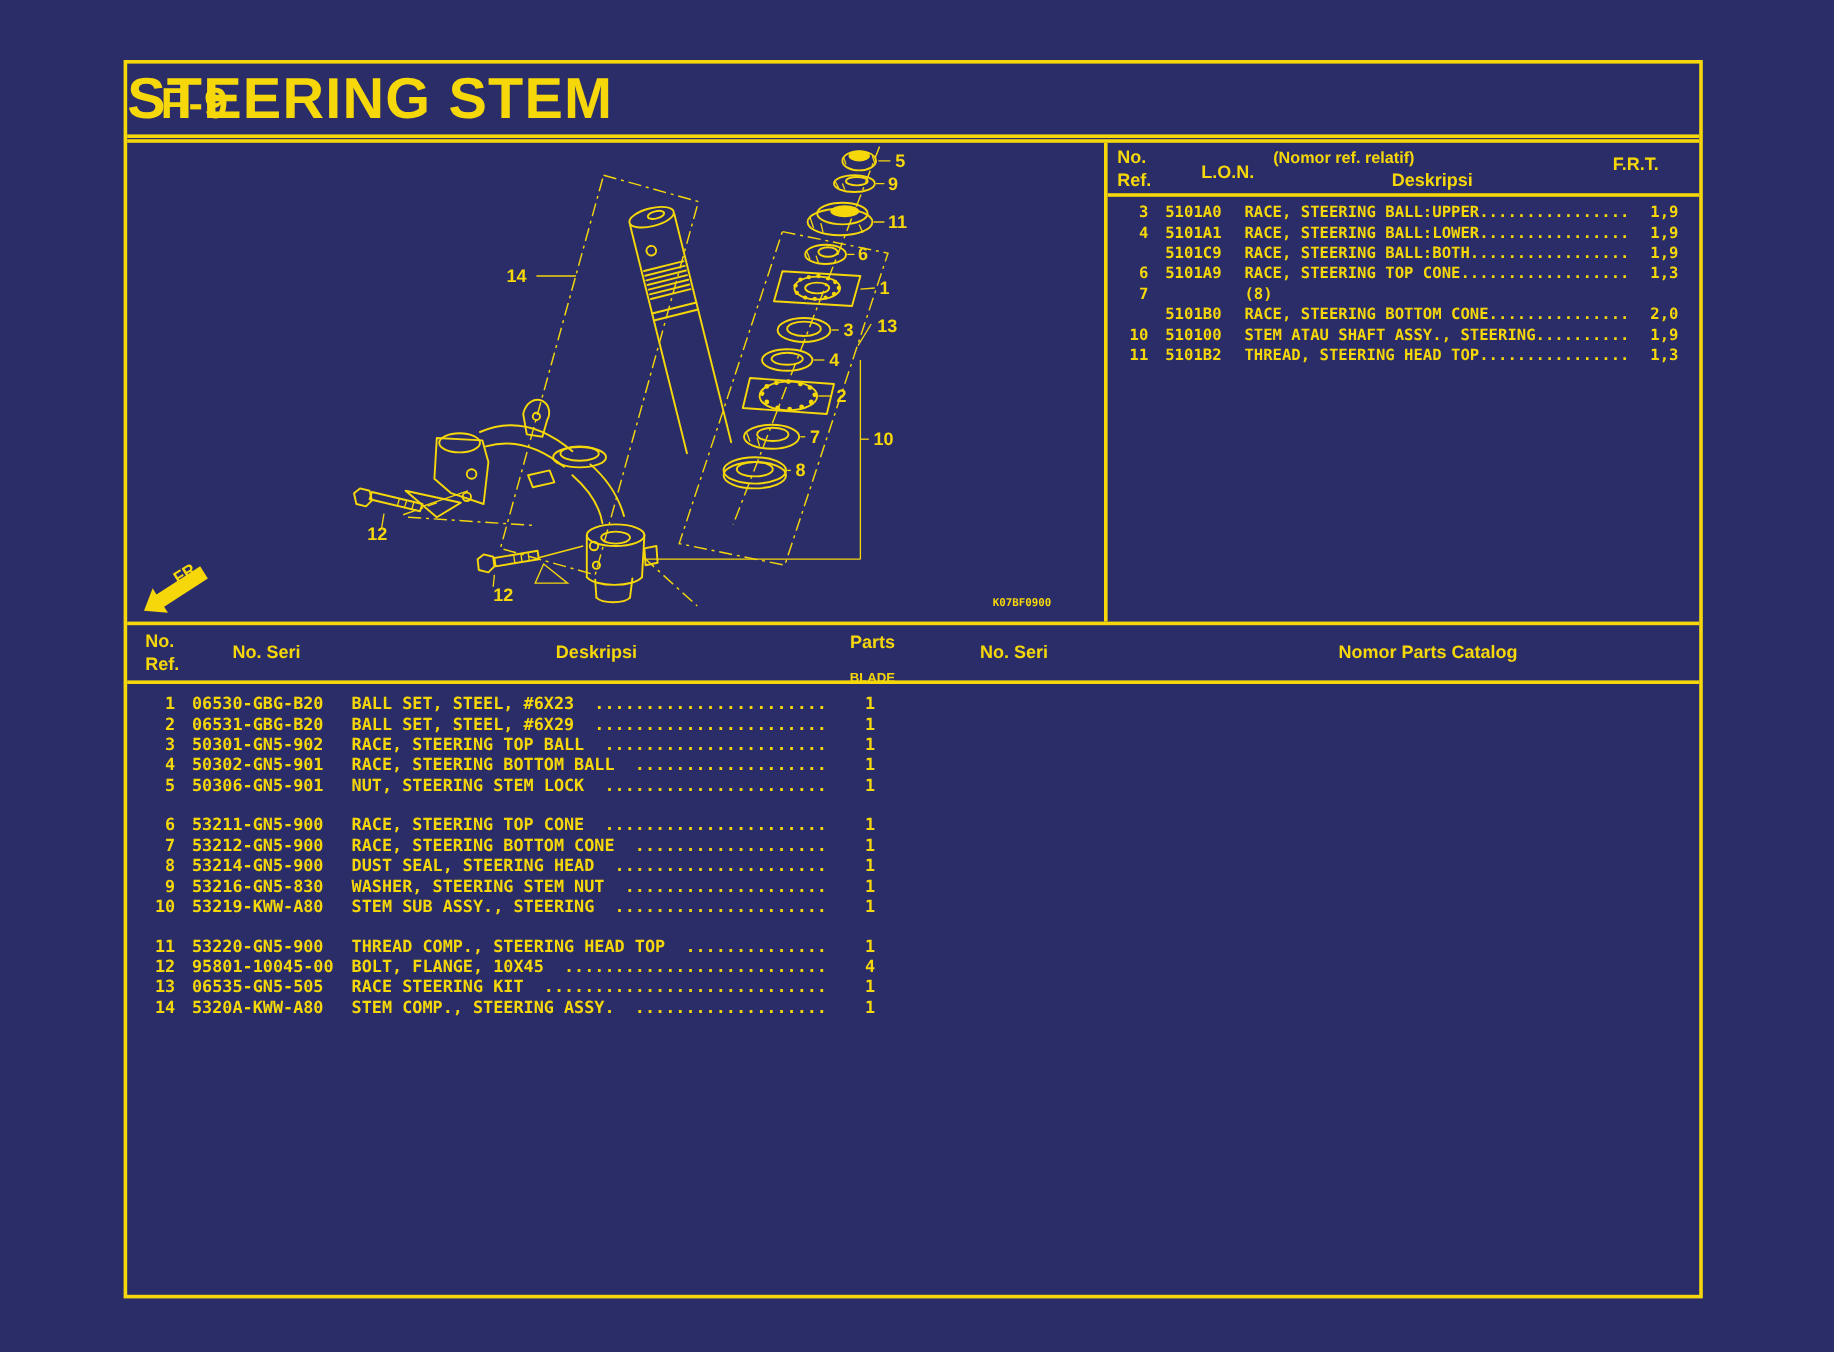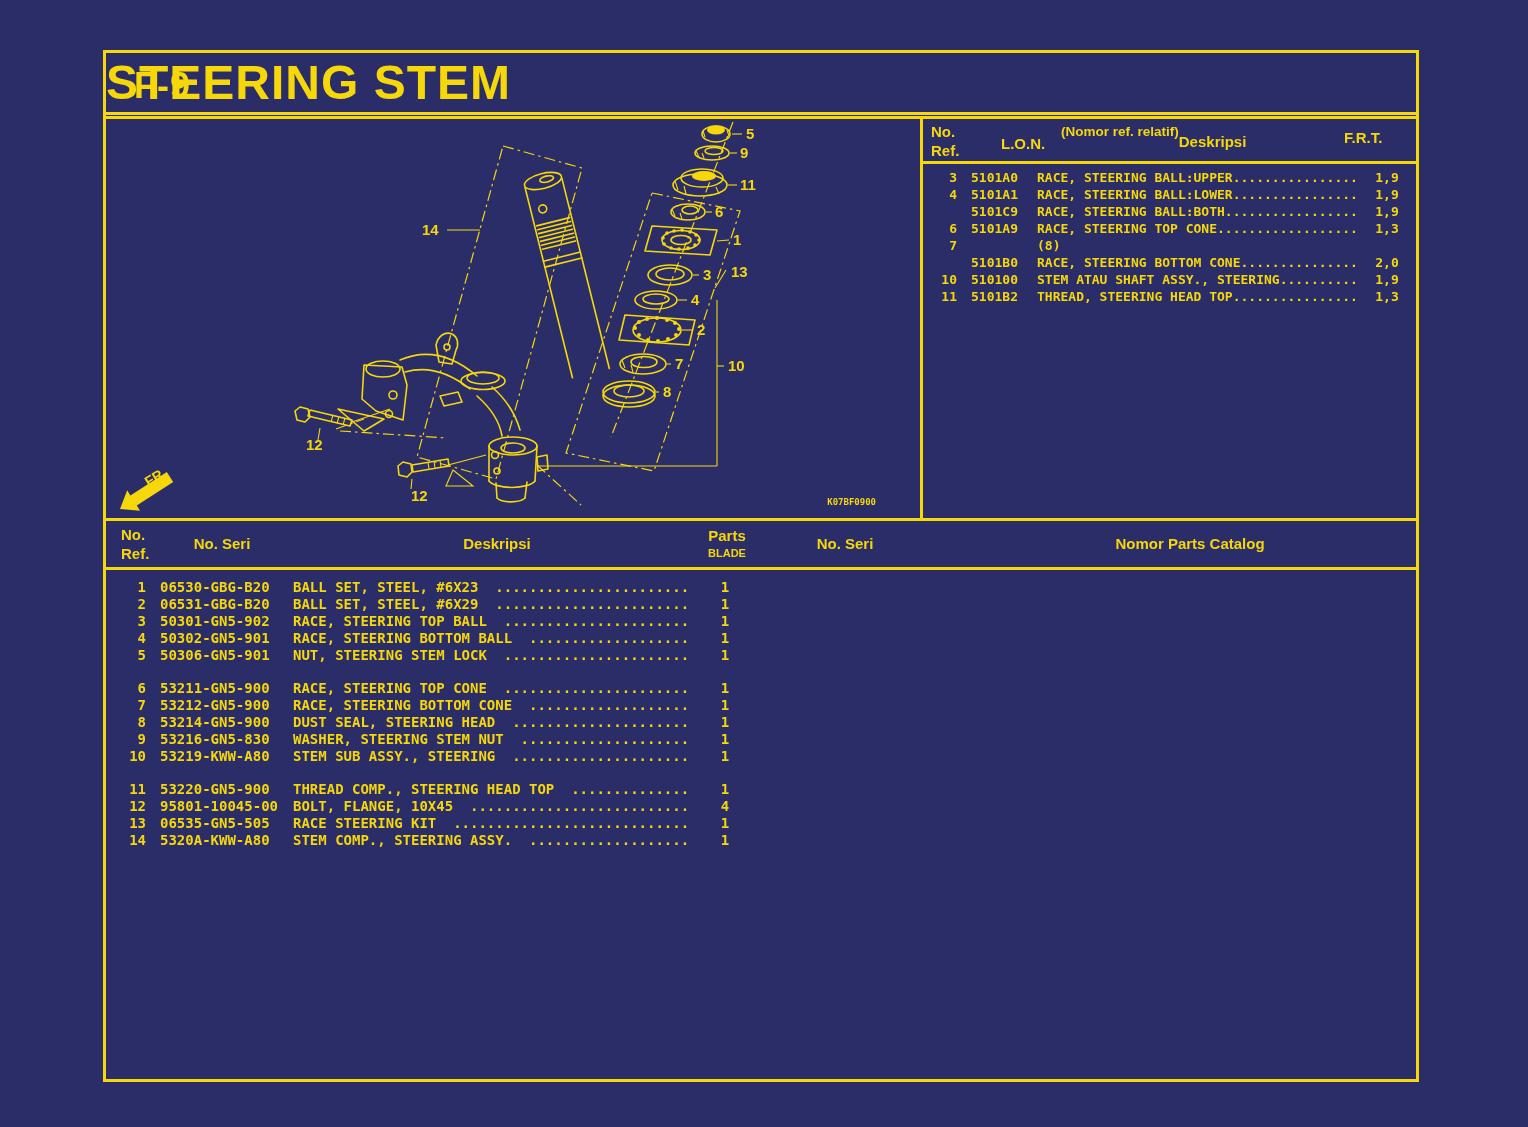--- a/index.html
+++ b/index.html
@@ -37,37 +37,37 @@
   .diagram svg{position:absolute;inset:0;}
   .vline{width:3px;background:var(--yl);flex:none;}
   .frt{flex:1;display:flex;flex-direction:column;}
   .frt-header{
     height:45px;border-bottom:3px solid var(--yl);
     display:grid;grid-template-columns:42px 70px 1fr 64px;
     padding:3px 8px 0 8px;font-weight:bold;font-size:15px;line-height:19px;
   }
   .frt-header .two{display:flex;flex-direction:column;}
   .frt-header .lon{align-self:center;padding-top:4px;margin-left:28px;}
-  .frt-header .mid{display:flex;flex-direction:row;align-items:center;}
+  .frt-header .mid{display:flex;flex-direction:column;align-items:center;}
   .frt-header .mid .note{font-size:13.5px;align-self:flex-start;padding-left:18px;}
   .frt-header .frt-h{padding-top:6px;}
   .frt-rows{
     padding:5px 8px 0 8px;
     font-family:"DejaVu Sans Mono",monospace;font-weight:bold;font-size:13px;
     line-height:17px;white-space:pre;
   }
   .frt-row{display:grid;grid-template-columns:26px 14px 56px 10px 1fr 42px;}
   .frt-row .ref{text-align:right;}
   .frt-row .val{text-align:center;}
   
   .parts-header{position:relative;height:49px;border-bottom:3px solid var(--yl);
     font-weight:bold;font-size:15px;}
   .parts-header .ph{position:absolute;transform:translateX(-50%);white-space:nowrap;}
   .parts-header .refh{position:absolute;left:15px;top:4px;line-height:19px;transform:none;}
-  .parts-header .sub{font-size:11px;}
+  .parts-header .sub{font-size:11px;margin-top:12px;}
   .parts-rows{
     padding:9px 0 0 14px;
     font-family:"DejaVu Sans Mono",monospace;font-weight:bold;font-size:14px;
     line-height:17px;white-space:pre;
   }
   .parts-row{display:grid;grid-template-columns:26px 14px 122px 11px 400px 12px 40px;}
   .parts-row .ref{text-align:right;}
   .parts-row .qty{text-align:center;}
   .pgroup{margin-bottom:16px;}
   

